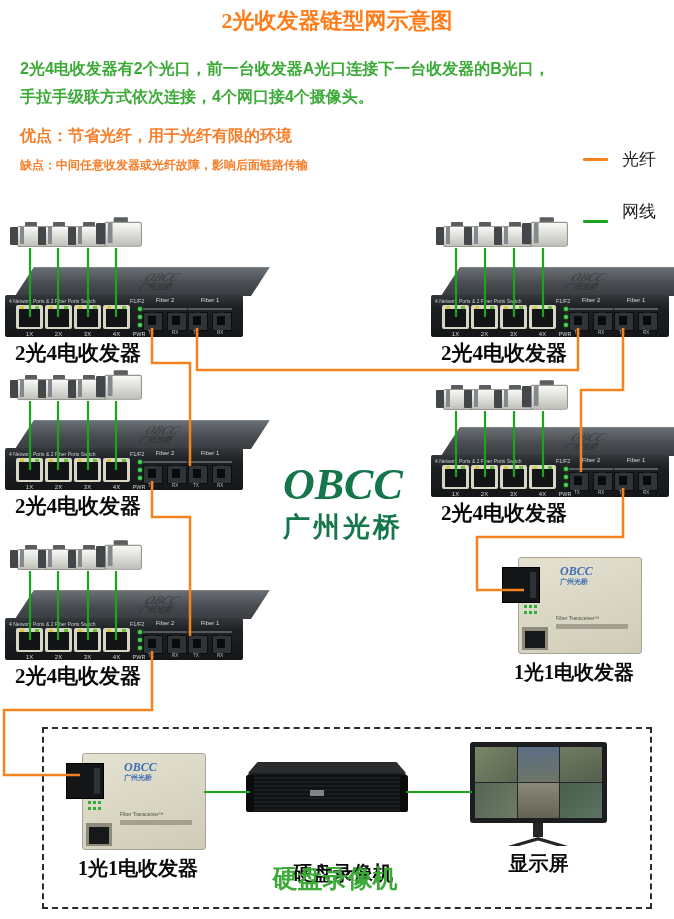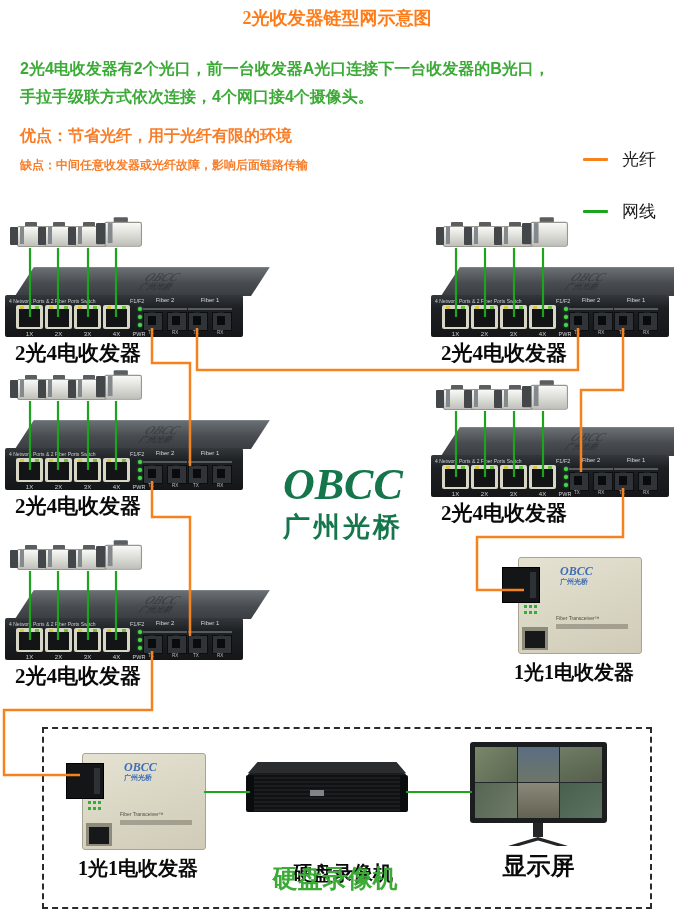--- a/index.html
+++ b/index.html
@@ -7,29 +7,29 @@
     --intro-green:#3BAA36; --accent-orange:#F87D28; --logo-green:#15764B;
     --label-black:#0a0a0a; --converter-blue:#3F6EB4;
   }
   html,body{margin:0;padding:0;background:#fff;}
   body{font-family:"Liberation Sans",sans-serif;}
   .abs{position:absolute;}
   #stage{position:relative;width:674px;height:919px;background:#fff;overflow:hidden;margin:0 auto;}
 
   
   .title{left:0;top:6px;width:674px;text-align:center;font-family:"Liberation Serif",serif;
-         font-weight:bold;font-size:18px;color:var(--title);}
+         font-weight:bold;font-size:22px;color:var(--title);}
   .intro{left:20px;top:55px;width:640px;font-size:16px;font-weight:bold;color:var(--intro-green);line-height:28px;}
   .pros{left:20px;top:126px;width:600px;font-size:16px;font-weight:bold;color:var(--accent-orange);}
   .cons{left:20px;top:157px;width:600px;font-size:12px;font-weight:bold;color:var(--accent-orange);}
 
   
   .legend-item{display:flex;align-items:center;gap:14px;}
   .legend-fiber{left:583px;top:148px;}
-  .legend-lan{left:583px;top:200px;}
+  .legend-lan{left:583px;top:200px;align-items:flex-end;}
   .legend-swatch{width:25px;height:3px;border-radius:1px;}
   .legend-swatch.fiber{background:var(--fiber-line);}
   .legend-swatch.lan{background:var(--lan-line);}
   .legend-label{font-family:"Liberation Serif",serif;font-size:17px;color:#1c1c1c;}
 
   
   svg.overlay{position:absolute;left:0;top:0;pointer-events:none;z-index:30;}
   .fiber-line{stroke:var(--fiber-line);stroke-width:2.5;fill:none;}
   .lan-line{stroke:var(--lan-line);stroke-width:2.2;fill:none;}
 
@@ -120,21 +120,21 @@
   .cell:nth-child(1){background:linear-gradient(135deg,#7b8769,#5a6650);}
   .cell:nth-child(2){background:linear-gradient(180deg,#5b6d83,#6e7668);}
   .cell:nth-child(3){background:linear-gradient(160deg,#707c64,#555f4c);}
   .cell:nth-child(4){background:linear-gradient(120deg,#566654,#6d7a66);}
   .cell:nth-child(5){background:linear-gradient(180deg,#8a8878,#646253);}
   .cell:nth-child(6){background:linear-gradient(140deg,#49604e,#5d7260);}
   .mon-neck{position:absolute;left:63px;top:81px;width:10px;height:14px;background:#232527;}
   .mon-base{position:absolute;left:38px;top:95px;width:60px;height:9px;background:#232527;
             clip-path:polygon(50% 0,100% 100%,82% 100%,50% 40%,18% 100%,0 100%);}
   .mon-label{position:absolute;left:0;top:108px;width:137px;text-align:center;font-family:"Liberation Serif",serif;
-             font-weight:bold;font-size:24px;color:var(--label-black);}
+             font-weight:bold;font-size:20px;color:var(--label-black);}
 
   
   .center-box{left:42px;top:727px;width:606px;height:178px;border:2px dashed #2b2b2b;z-index:2;}
   .center-label{left:245px;top:862px;width:180px;text-align:center;font-weight:bold;font-size:25px;
                 color:var(--intro-green);z-index:7;}
 
   
   .obcc{left:283px;top:463px;width:150px;text-align:left;color:var(--logo-green);z-index:4;}
   .obcc .main{font-family:"Liberation Serif",serif;font-style:italic;font-weight:bold;font-size:44px;line-height:1;display:block;}
   .obcc .sub{font-weight:bold;font-size:27px;letter-spacing:3px;display:block;margin-top:2px;}

